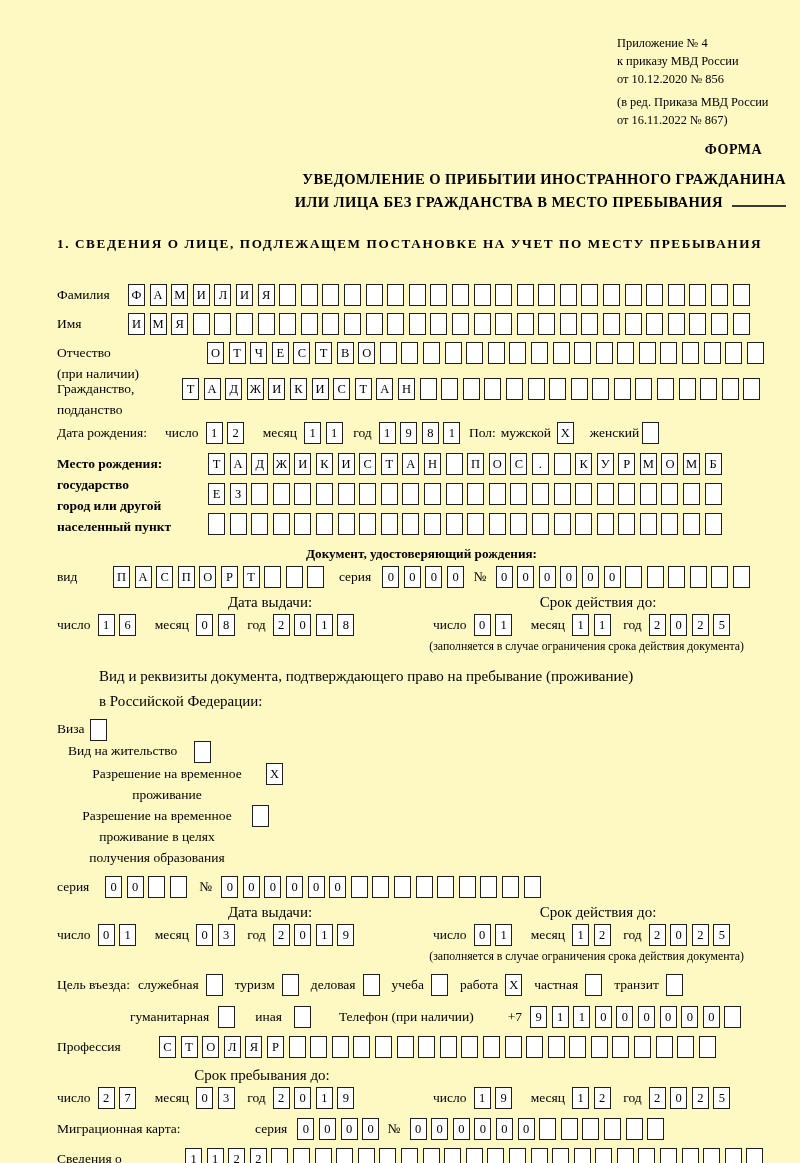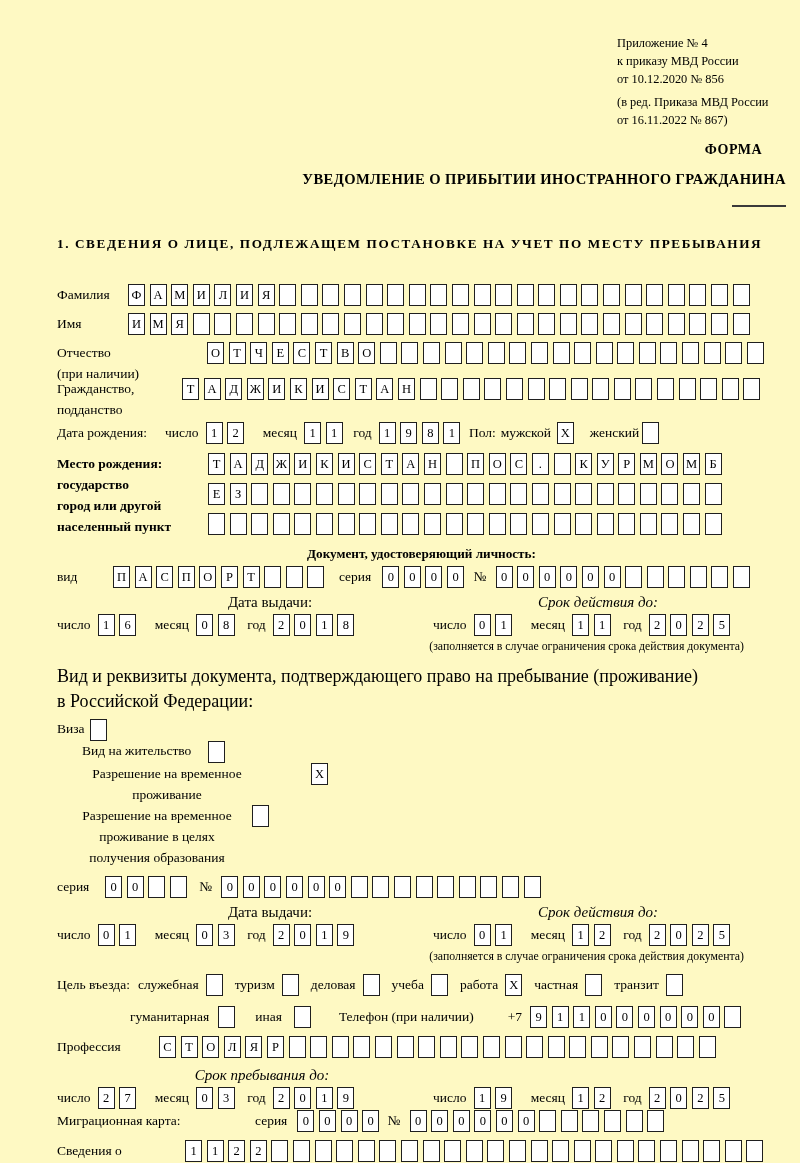--- a/index.html
+++ b/index.html
@@ -30,29 +30,29 @@
   .cb{margin-right:0;}
   .stack{display:flex;flex-direction:column;}
   .stack .boxes{margin-bottom:8px;}
   .stack .boxes:last-child{margin-bottom:0;}
   
   .doc-heading{margin-top:9px;text-align:center;font-weight:bold;font-size:13.2px;}
   
   .dates{margin-top:6px;}
   .dheads{display:flex;font-size:15px;}
   .dh-left{width:336px;text-align:center;padding-left:90px;box-sizing:border-box;}
-  .dh-right{width:330px;text-align:center;margin-left:40px;font-style:italic;}
+  .dh-right{width:330px;text-align:center;margin-left:40px;}
   .drow{display:flex;align-items:center;margin-top:3px;}
   .dgroup{display:flex;align-items:center;width:336px;flex:none;}
   .dgroup.right{width:auto;margin-left:40px;}
   .dlab{font-size:13.5px;margin-right:7px;}
   .dlab.m{margin-left:14px;}
   .note{margin-top:3px;padding-right:42px;text-align:right;font-size:11.8px;}
   
-  .para{margin-top:10px;font-size:18px;line-height:25px;}
+  .para{margin-top:10px;font-size:15px;line-height:25px;margin-left:42px;}
   .permit{display:flex;align-items:flex-start;margin-top:5px;font-size:13.5px;flex-direction:column;}
   .popt{display:flex;align-items:flex-start;flex:none;}
   .popt .optlab{padding-top:2px;}
   .popt .cb{margin-left:9px;}
   .optwrap{width:180px;text-align:center;line-height:21px;}
   
   .goal{display:flex;align-items:center;margin-top:10px;font-size:13.5px;}
   .glab{margin:0 7px 0 12px;}
   .goal .first{margin-left:8px;}
   .repnote{margin-top:6px;text-align:center;font-size:12.4px;}
@@ -68,21 +68,21 @@
     <div>от 10.12.2020 № 856</div>
     <div class="hdr-gap"></div>
     <div>(в ред. Приказа МВД России</div>
     <div>от 16.11.2022 № 867)</div>
   </div>
 
   <div class="forma">ФОРМА</div>
 
   <div class="title">
     <div>УВЕДОМЛЕНИЕ О ПРИБЫТИИ ИНОСТРАННОГО ГРАЖДАНИНА</div>
-    <div><span class="blank-line"></span></div>
+    <div><span>ИЛИ ЛИЦА БЕЗ ГРАЖДАНСТВА В МЕСТО ПРЕБЫВАНИЯ</span><span class="blank-line"></span></div>
   </div>
 
   <div class="sec-heading">1. СВЕДЕНИЯ О ЛИЦЕ, ПОДЛЕЖАЩЕМ ПОСТАНОВКЕ НА УЧЕТ ПО МЕСТУ ПРЕБЫВАНИЯ</div>
 
   <div class="row" style="margin-top:32px;">
     <span class="lab" style="width:71px;">Фамилия</span>
     <span class="boxes">
         <span class="cell">Ф</span>
         <span class="cell">А</span>
         <span class="cell">М</span>
@@ -329,21 +329,21 @@
           <span class="cell"></span>
           <span class="cell"></span>
           <span class="cell"></span>
           <span class="cell"></span>
           <span class="cell"></span>
           <span class="cell"></span>
         </span>
     </span>
   </div>
 
-  <div class="doc-heading">Документ, удостоверяющий личность:</div>
+  <div class="doc-heading">Документ, удостоверяющий рождения:</div>
 
   <div class="row" style="margin-top:4px;">
     <span class="lab" style="width:56px;">вид</span>
     <span class="boxes">
         <span class="cell">П</span>
         <span class="cell">А</span>
         <span class="cell">С</span>
         <span class="cell">П</span>
         <span class="cell">О</span>
         <span class="cell">Р</span>
@@ -427,25 +427,25 @@
   <div class="para">
     <div>Вид и реквизиты документа, подтверждающего право на пребывание (проживание)</div>
     <div>в Российской Федерации:</div>
   </div>
 
   <div class="permit">
     <span class="popt">
       <span class="optlab">Виза</span>
       <span class="cell cb" style="margin-left:5px;"></span>
     </span>
-    <span class="popt" style="margin-left:25px;">
+    <span class="popt" style="margin-left:11px;">
       <span class="optlab">Вид на жительство</span>
       <span class="cell cb" style="margin-left:17px;"></span>
     </span>
-    <span class="popt" style="margin-left:20px;gap:45px;">
+    <span class="popt" style="margin-left:20px;">
       <span class="optwrap">Разрешение на временное проживание</span>
       <span class="cell cb">X</span>
     </span>
     <span class="popt" style="margin-left:14px;">
       <span class="optwrap" style="width:172px;">Разрешение на временное проживание в целях получения образования</span>
       <span class="cell cb"></span>
     </span>
   </div>
 
   <div class="row" style="margin-top:8px;">
@@ -634,21 +634,21 @@
         <span class="boxes">
             <span class="cell">2</span>
             <span class="cell">0</span>
             <span class="cell">2</span>
             <span class="cell">5</span>
           </span>
       </span>
     </div>
   </div>
 
-  <div class="row" style="margin-top:1px;">
+  <div class="row" style="margin-top:9px;">
     <span class="lab" style="width:198px;">Миграционная карта:</span>
     <span class="lab" style="margin-right:10px;">серия</span>
     <span class="boxes">
         <span class="cell">0</span>
         <span class="cell">0</span>
         <span class="cell">0</span>
         <span class="cell">0</span>
       </span>
     <span class="lab" style="margin:0 9px 0 4px;">№</span>
     <span class="boxes">

